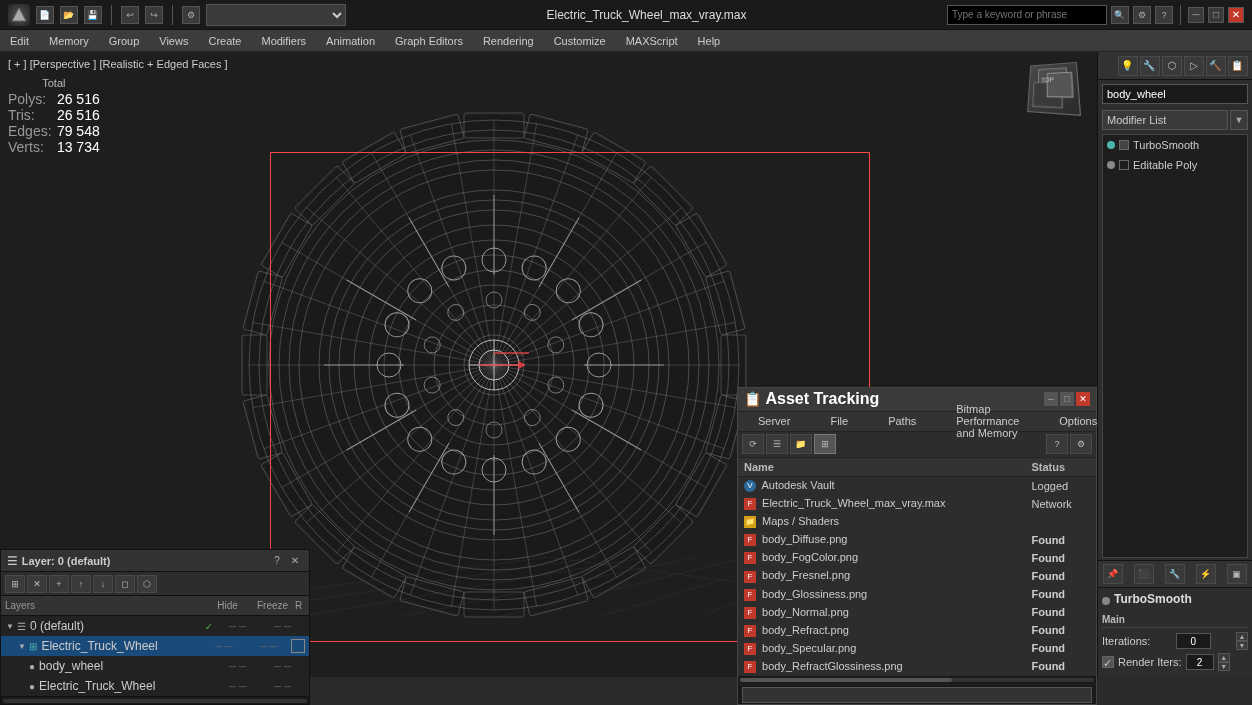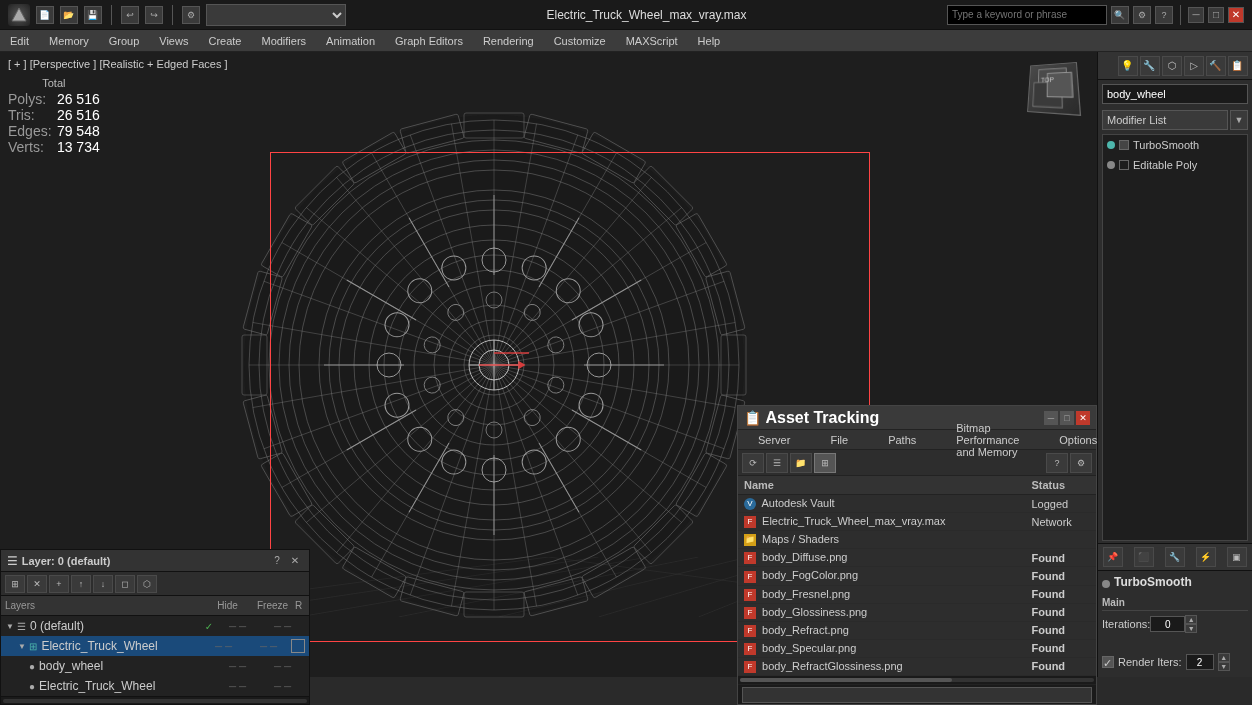--- a/index.html
+++ b/index.html
@@ -274,21 +274,22 @@
       margin-bottom: 4px;
     }
     .ts-group-label {
       font-size: 10px;
       color: #999;
       margin-bottom: 2px;
     }
     .ts-row {
       display: flex;
       align-items: center;
-      margin-bottom: 20px;
+      justify-content: space-between;
+      margin-bottom: 3px;
     }
     .ts-label { font-size: 11px; color: #ccc; }
     .ts-input {
       width: 35px; height: 16px;
       background: #1a1a1a;
       border: 1px solid #555;
       color: #fff;
       font-size: 10px;
       text-align: center;
     }
@@ -1037,20 +1038,27 @@
         </tr>
 
         <tr class="asset-row">
           <td class="asset-tree-indent3">
             <span class="file-icon">F</span>
             <span>body_Glossiness.png</span>
           </td>
           <td class="status-found">Found</td>
         </tr>
 
+        <tr class="asset-row">
+          <td class="asset-tree-indent3">
+            <span class="file-icon">F</span>
+            <span>body_Normal.png</span>
+          </td>
+          <td class="status-found">Found</td>
+        </tr>
 
         <tr class="asset-row">
           <td class="asset-tree-indent3">
             <span class="file-icon">F</span>
             <span>body_Refract.png</span>
           </td>
           <td class="status-found">Found</td>
         </tr>
 
         <tr class="asset-row">

